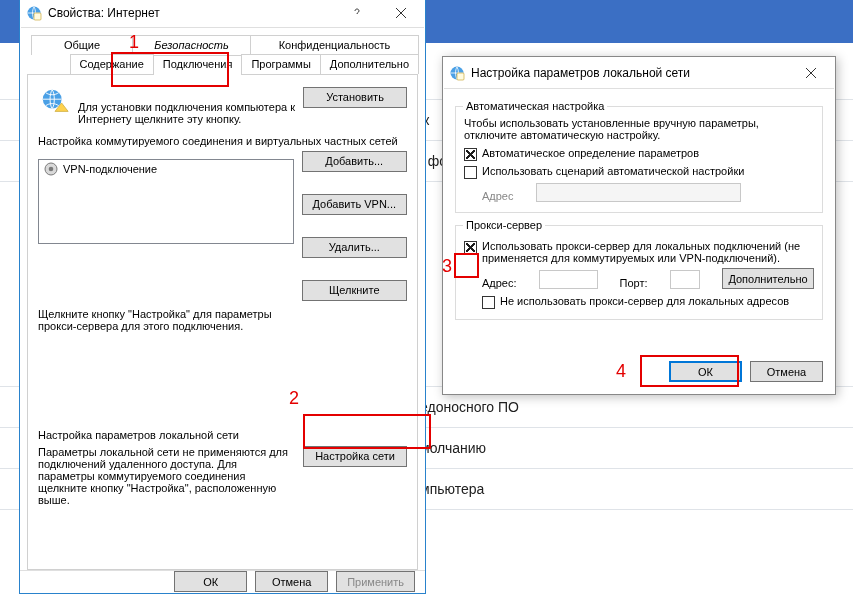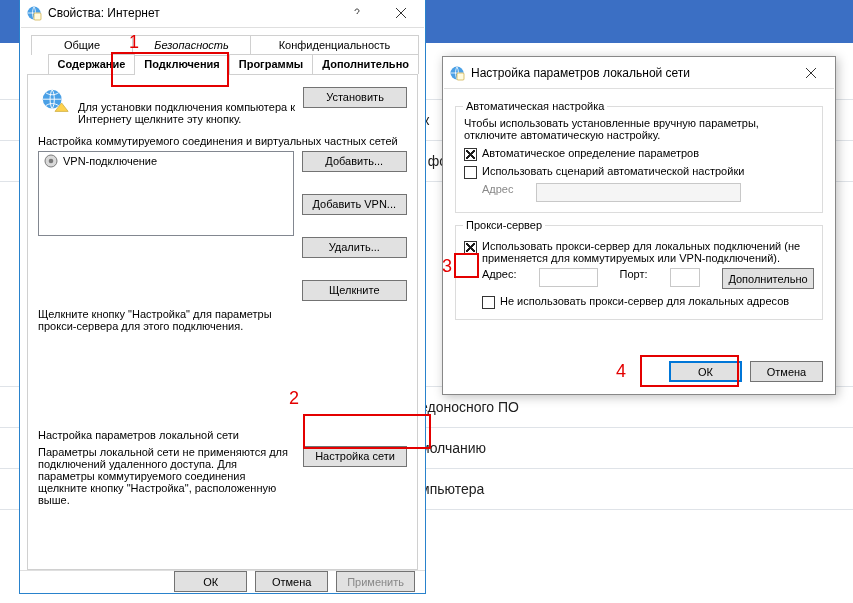--- a/index.html
+++ b/index.html
@@ -20,21 +20,21 @@
     .title-icon { width:16px; height:16px; }
     .title-text { margin-left:6px; font-size:12px; flex:1; }
     .tbtn { width:44px; height:28px; display:flex; align-items:center; justify-content:center; }
     .tbtn svg { width:12px; height:12px; stroke:#333; stroke-width:1; fill:none; }
     .sep { height:1px; background:#dfdfdf; margin:0 1px; }
 
     
     .tabs-wrap { margin:7px 7px 0 7px; }
     .tabs { display:flex; flex-wrap:wrap; position:relative;justify-content:flex-end; }
     .tab { border:1px solid #d0d0d0; border-bottom:none; background:#fff; padding:2px 9px 3px; margin-right:-1px; display:flex; align-items:center; cursor:default; white-space:nowrap; height:20px; }
-    .tab.row2 { margin-top:-1px;font-weight:bold; }
+    .tab.row2 { margin-top:-1px; }
     .tab.active { position:relative; top:1px; padding-bottom:4px; z-index:3; }
     .tab-pane { border:1px solid #d0d0d0; padding:12px 10px 10px 10px; height:496px; }
 
     .setup-row { display:flex; align-items:flex-start; }
     .globe-icon { width:30px; height:30px; margin:0 8px 0 2px; }
     .setup-text { flex:1; padding-top:14px; }
     .btn { background:#e1e1e1; border:1px solid #737373; height:21px; min-width:90px; padding:0 10px; display:inline-flex; align-items:center; justify-content:center; cursor:default; }
     .btn:disabled, .btn.disabled { color:#888; }
 
     .label-row { margin-top:10px; }
@@ -60,21 +60,21 @@
     .group { border:1px solid #dcdcdc; position:relative; padding:10px 8px 8px 8px; margin-top:7px; }
     .group-title { position:absolute; top:-7px; left:7px; background:#fff; padding:0 3px; }
     .group .desc { margin-bottom:6px; }
     .chk-row { display:flex; align-items:flex-start; margin:4px 0 2px 0; }
     .chk-box { width:13px; height:13px; border:1px solid #333; margin-right:5px; margin-top:1px; display:flex; align-items:center; justify-content:center; flex-shrink:0; background:#fff; }
     .chk-box.checked::after { content:""; width:9px; height:9px; background:
       linear-gradient(45deg,transparent 43%,#1c1c1c 43% 57%,transparent 57%),
       linear-gradient(-45deg,transparent 43%,#1c1c1c 43% 57%,transparent 57%);
     }
     .chk-text { flex:1; }
-    .addr-row { display:flex; align-items:flex-start; margin:4px 0 2px 18px; gap:22px; }
+    .addr-row { display:flex; align-items:flex-end; margin:4px 0 2px 18px; gap:22px; }
     .addr-row .lbl { color:#888; }
     .txt { border:1px solid #c8c8c8; background:#fff; height:19px; }
     .txt.gray { background:#f5f5f5; }
     .dlg2-foot { height:45px; display:flex; align-items:center; justify-content:flex-end; gap:8px; padding:0 12px; }
     .dlg2-foot .btn { min-width:73px; }
 
     
     .anno { position:absolute; z-index:50; pointer-events:none; }
     .anno-box { border:2.5px solid #e40000; position:absolute; }
     .anno-num { color:#e40000; font-size:18px; font-weight:500; position:absolute; font-family:"Segoe UI",sans-serif; }
@@ -141,21 +141,21 @@
             <circle cx="13" cy="13" r="10" fill="#4aa0e6"></circle>
             <path d="M3 13h20M13 3c3 4 3 16 0 20M13 3c-3 4-3 16 0 20M6 6c4 3 10 3 14 0M6 20c4-3 10-3 14 0" stroke="#fff" stroke-width="1" fill="none"></path>
             <path d="M16 26l7-9 7 9z" fill="#ffd24d" stroke="#caa93b" stroke-width="0.8"></path>
           </svg>
         <div class="setup-text">Для установки подключения компьютера к Интернету щелкните эту кнопку.</div>
         <span class="btn" style="min-width:104px;">Установить</span>
       </div>
 
       <div class="label-row">Настройка коммутируемого соединения и виртуальных частных сетей</div>
       <div style="display:flex;gap:8px;margin-top:4px;">
-        <div class="listbox" style="flex:1;">
+        <div class="listbox" style="flex:1;margin-top:8px;">
           <div class="listitem">
             <svg viewBox="0 0 16 16">
                 <circle cx="8" cy="8" r="6" fill="#d9d9d9" stroke="#7a7a7a"></circle>
                 <circle cx="8" cy="8" r="2.3" fill="#7a7a7a"></circle>
               </svg>
             <span>VPN-подключение</span>
           </div>
         </div>
         <div class="right-col">
           <span class="btn">Добавить...</span>

